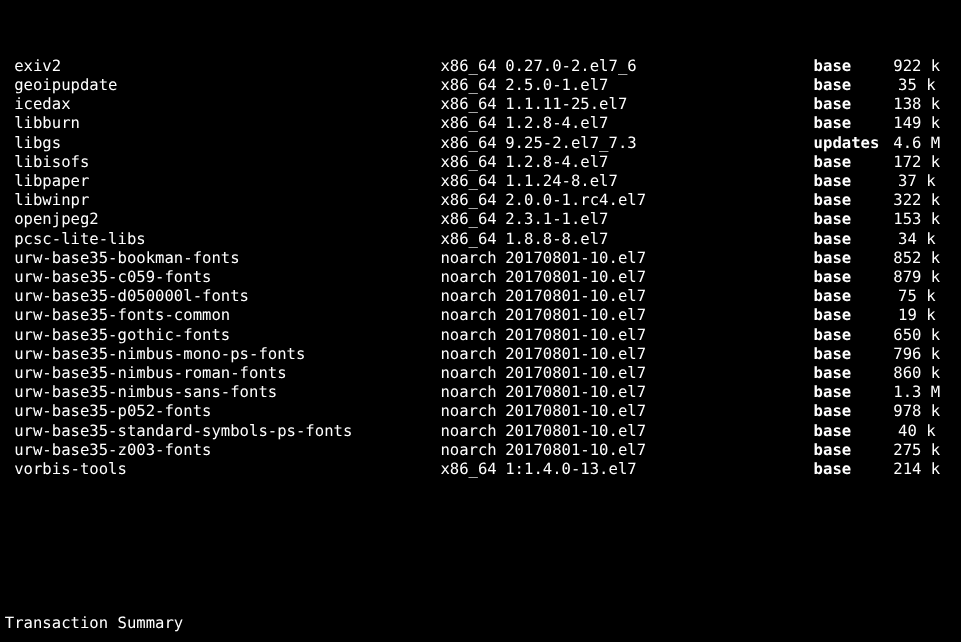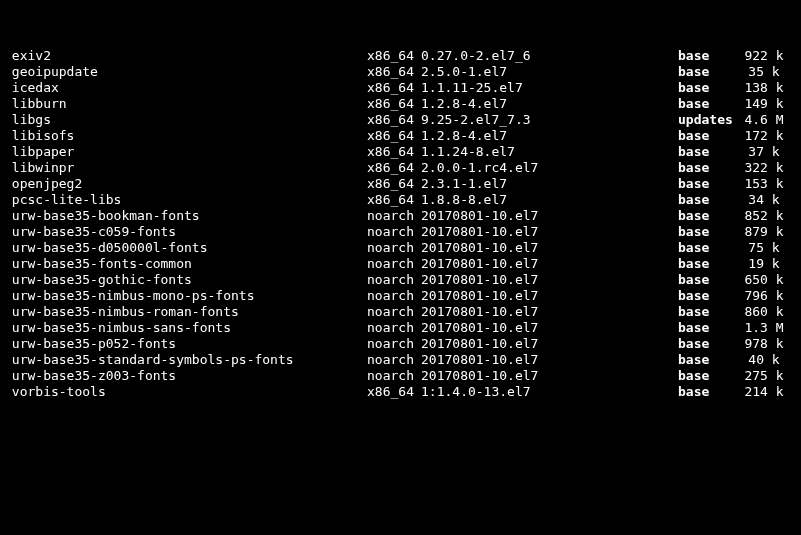--- a/index.html
+++ b/index.html
@@ -30,20 +30,21 @@
 </style>
 </head>
 <body>
 
 <div class="screen">
 
   <div id="pkg-rows"><div class="row"><span class="col-name"> exiv2</span><span class="col-arch">x86_64</span><span class="col-ver">0.27.0-2.el7_6</span><span class="col-repo">base</span><span class="col-size">922 k</span></div><div class="row"><span class="col-name"> geoipupdate</span><span class="col-arch">x86_64</span><span class="col-ver">2.5.0-1.el7</span><span class="col-repo">base</span><span class="col-size">35 k</span></div><div class="row"><span class="col-name"> icedax</span><span class="col-arch">x86_64</span><span class="col-ver">1.1.11-25.el7</span><span class="col-repo">base</span><span class="col-size">138 k</span></div><div class="row"><span class="col-name"> libburn</span><span class="col-arch">x86_64</span><span class="col-ver">1.2.8-4.el7</span><span class="col-repo">base</span><span class="col-size">149 k</span></div><div class="row"><span class="col-name"> libgs</span><span class="col-arch">x86_64</span><span class="col-ver">9.25-2.el7_7.3</span><span class="col-repo">updates</span><span class="col-size">4.6 M</span></div><div class="row"><span class="col-name"> libisofs</span><span class="col-arch">x86_64</span><span class="col-ver">1.2.8-4.el7</span><span class="col-repo">base</span><span class="col-size">172 k</span></div><div class="row"><span class="col-name"> libpaper</span><span class="col-arch">x86_64</span><span class="col-ver">1.1.24-8.el7</span><span class="col-repo">base</span><span class="col-size">37 k</span></div><div class="row"><span class="col-name"> libwinpr</span><span class="col-arch">x86_64</span><span class="col-ver">2.0.0-1.rc4.el7</span><span class="col-repo">base</span><span class="col-size">322 k</span></div><div class="row"><span class="col-name"> openjpeg2</span><span class="col-arch">x86_64</span><span class="col-ver">2.3.1-1.el7</span><span class="col-repo">base</span><span class="col-size">153 k</span></div><div class="row"><span class="col-name"> pcsc-lite-libs</span><span class="col-arch">x86_64</span><span class="col-ver">1.8.8-8.el7</span><span class="col-repo">base</span><span class="col-size">34 k</span></div><div class="row"><span class="col-name"> urw-base35-bookman-fonts</span><span class="col-arch">noarch</span><span class="col-ver">20170801-10.el7</span><span class="col-repo">base</span><span class="col-size">852 k</span></div><div class="row"><span class="col-name"> urw-base35-c059-fonts</span><span class="col-arch">noarch</span><span class="col-ver">20170801-10.el7</span><span class="col-repo">base</span><span class="col-size">879 k</span></div><div class="row"><span class="col-name"> urw-base35-d050000l-fonts</span><span class="col-arch">noarch</span><span class="col-ver">20170801-10.el7</span><span class="col-repo">base</span><span class="col-size">75 k</span></div><div class="row"><span class="col-name"> urw-base35-fonts-common</span><span class="col-arch">noarch</span><span class="col-ver">20170801-10.el7</span><span class="col-repo">base</span><span class="col-size">19 k</span></div><div class="row"><span class="col-name"> urw-base35-gothic-fonts</span><span class="col-arch">noarch</span><span class="col-ver">20170801-10.el7</span><span class="col-repo">base</span><span class="col-size">650 k</span></div><div class="row"><span class="col-name"> urw-base35-nimbus-mono-ps-fonts</span><span class="col-arch">noarch</span><span class="col-ver">20170801-10.el7</span><span class="col-repo">base</span><span class="col-size">796 k</span></div><div class="row"><span class="col-name"> urw-base35-nimbus-roman-fonts</span><span class="col-arch">noarch</span><span class="col-ver">20170801-10.el7</span><span class="col-repo">base</span><span class="col-size">860 k</span></div><div class="row"><span class="col-name"> urw-base35-nimbus-sans-fonts</span><span class="col-arch">noarch</span><span class="col-ver">20170801-10.el7</span><span class="col-repo">base</span><span class="col-size">1.3 M</span></div><div class="row"><span class="col-name"> urw-base35-p052-fonts</span><span class="col-arch">noarch</span><span class="col-ver">20170801-10.el7</span><span class="col-repo">base</span><span class="col-size">978 k</span></div><div class="row"><span class="col-name"> urw-base35-standard-symbols-ps-fonts</span><span class="col-arch">noarch</span><span class="col-ver">20170801-10.el7</span><span class="col-repo">base</span><span class="col-size">40 k</span></div><div class="row"><span class="col-name"> urw-base35-z003-fonts</span><span class="col-arch">noarch</span><span class="col-ver">20170801-10.el7</span><span class="col-repo">base</span><span class="col-size">275 k</span></div><div class="row"><span class="col-name"> vorbis-tools</span><span class="col-arch">x86_64</span><span class="col-ver">1:1.4.0-13.el7</span><span class="col-repo">base</span><span class="col-size">214 k</span></div></div>
 
   <div class="blank"></div>
 
+  <div>Transaction Summary</div>
 
   
 
   
   
 
   
 
   
   

